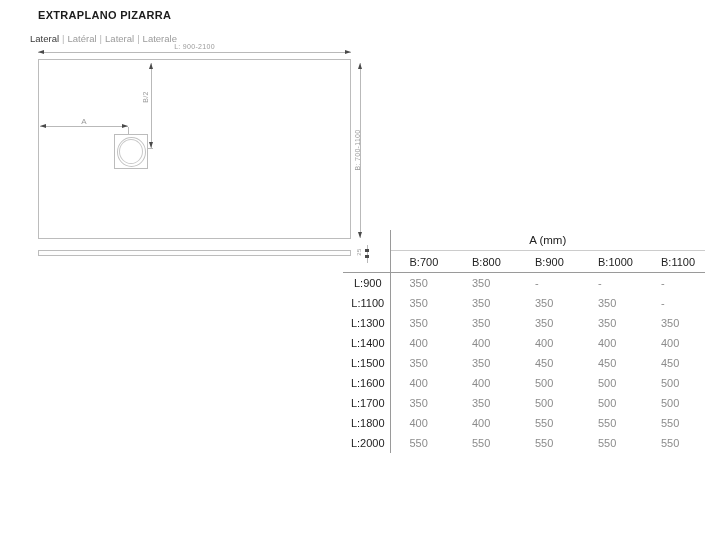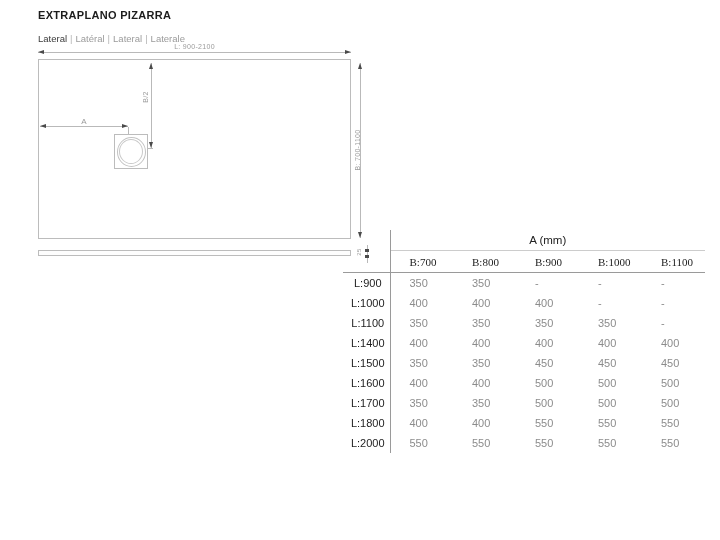--- a/index.html
+++ b/index.html
@@ -3,21 +3,21 @@
 <meta charset="utf-8">
 <style>
   html,body{margin:0;padding:0;background:#fff;}
   .canvas{
     position:relative;width:720px;height:540px;background:#fff;overflow:hidden;
     font-family:"Liberation Sans", sans-serif;color:#1c1c1c;padding-left:10px;
   }
   
   .title{position:absolute;left:38px;top:9px;font-size:11px;font-weight:bold;
          color:#1c1c1c;letter-spacing:.3px;}
-  .subtitle{position:absolute;left:38px;top:33px;font-size:9.5px;color:#9b9b9b;}
+  .subtitle{position:absolute;left:30px;top:33px;font-size:9.5px;color:#9b9b9b;}
   .subtitle .primary{color:#3a3a3a;}
   .subtitle .sep{color:#b5b5b5;padding:0 3px;}
   
   .dline{position:absolute;background:#b9b9b9;}
   .rect-plan{position:absolute;left:38px;top:59px;width:311px;height:178px;
              border:1px solid #bcbcbc;background:#fff;}
   .bar-profile{position:absolute;left:38px;top:250px;width:311px;height:4px;
                border:1px solid #bcbcbc;background:#fdfdfd;}
   .dim-text{position:absolute;font-size:7px;color:#9b9b9b;letter-spacing:.3px;white-space:nowrap;}
   .dim-center{text-align:center;}
@@ -34,21 +34,21 @@
              display:flex;align-items:center;justify-content:center;}
   .drain .c2{width:22px;height:23px;border:1px solid #c9c9c9;border-radius:50%;}
   
   .tbl-wrap{position:absolute;left:343px;top:230px;}
   table{border-collapse:collapse;font-size:11px;table-layout:fixed;}
   col.c-label{width:47px;} col.c-data{width:63px;}
   th,td{font-weight:normal;padding:0;height:20px;vertical-align:middle;}
   th.corner{border-right:1px solid #9a9a9a;}
   th.corner-b{border-bottom:1px solid #9a9a9a;}
   th.a-title{text-align:center;color:#222;font-size:11.5px;border-bottom:1px solid #cccccc;}
-  th.col-h{text-align:left;padding-left:19px;color:#222;border-bottom:1px solid #9a9a9a;height:21px;font-family:Liberation Serif, serif;}
+  th.col-h{text-align:left;padding-left:19px;color:#222;border-bottom:1px solid #9a9a9a;height:21px;}
   th.row-label{text-align:center;padding-left:3px;color:#1d1d1d;border-right:1px solid #9a9a9a;}
   td.val{text-align:left;padding-left:19px;color:#8c8c8c;}
 </style>
 </head>
 <body>
 
 <div class="canvas">
 
   <div class="title">EXTRAPLANO PIZARRA</div>
   <div class="subtitle">
@@ -121,34 +121,34 @@
       <tbody id="table-body">
           <tr>
             <th class="row-label">L:900</th>
             <td class="val">350</td>
             <td class="val">350</td>
             <td class="val">-</td>
             <td class="val">-</td>
             <td class="val">-</td>
           </tr>
           <tr>
-            <th class="row-label">L:1000</th>
-            <td class="val">400</td>
-            <td class="val">400</td>
-            <td class="val">400</td>
-            <td class="val">-</td>
-            <td class="val">-</td>
-          </tr>
-          <tr>
             <th class="row-label">L:1100</th>
             <td class="val">350</td>
             <td class="val">350</td>
             <td class="val">350</td>
             <td class="val">350</td>
             <td class="val">-</td>
+          </tr>
+          <tr>
+            <th class="row-label">L:1300</th>
+            <td class="val">350</td>
+            <td class="val">350</td>
+            <td class="val">350</td>
+            <td class="val">350</td>
+            <td class="val">350</td>
           </tr>
           <tr>
             <th class="row-label">L:1400</th>
             <td class="val">400</td>
             <td class="val">400</td>
             <td class="val">400</td>
             <td class="val">400</td>
             <td class="val">400</td>
           </tr>
           <tr>

